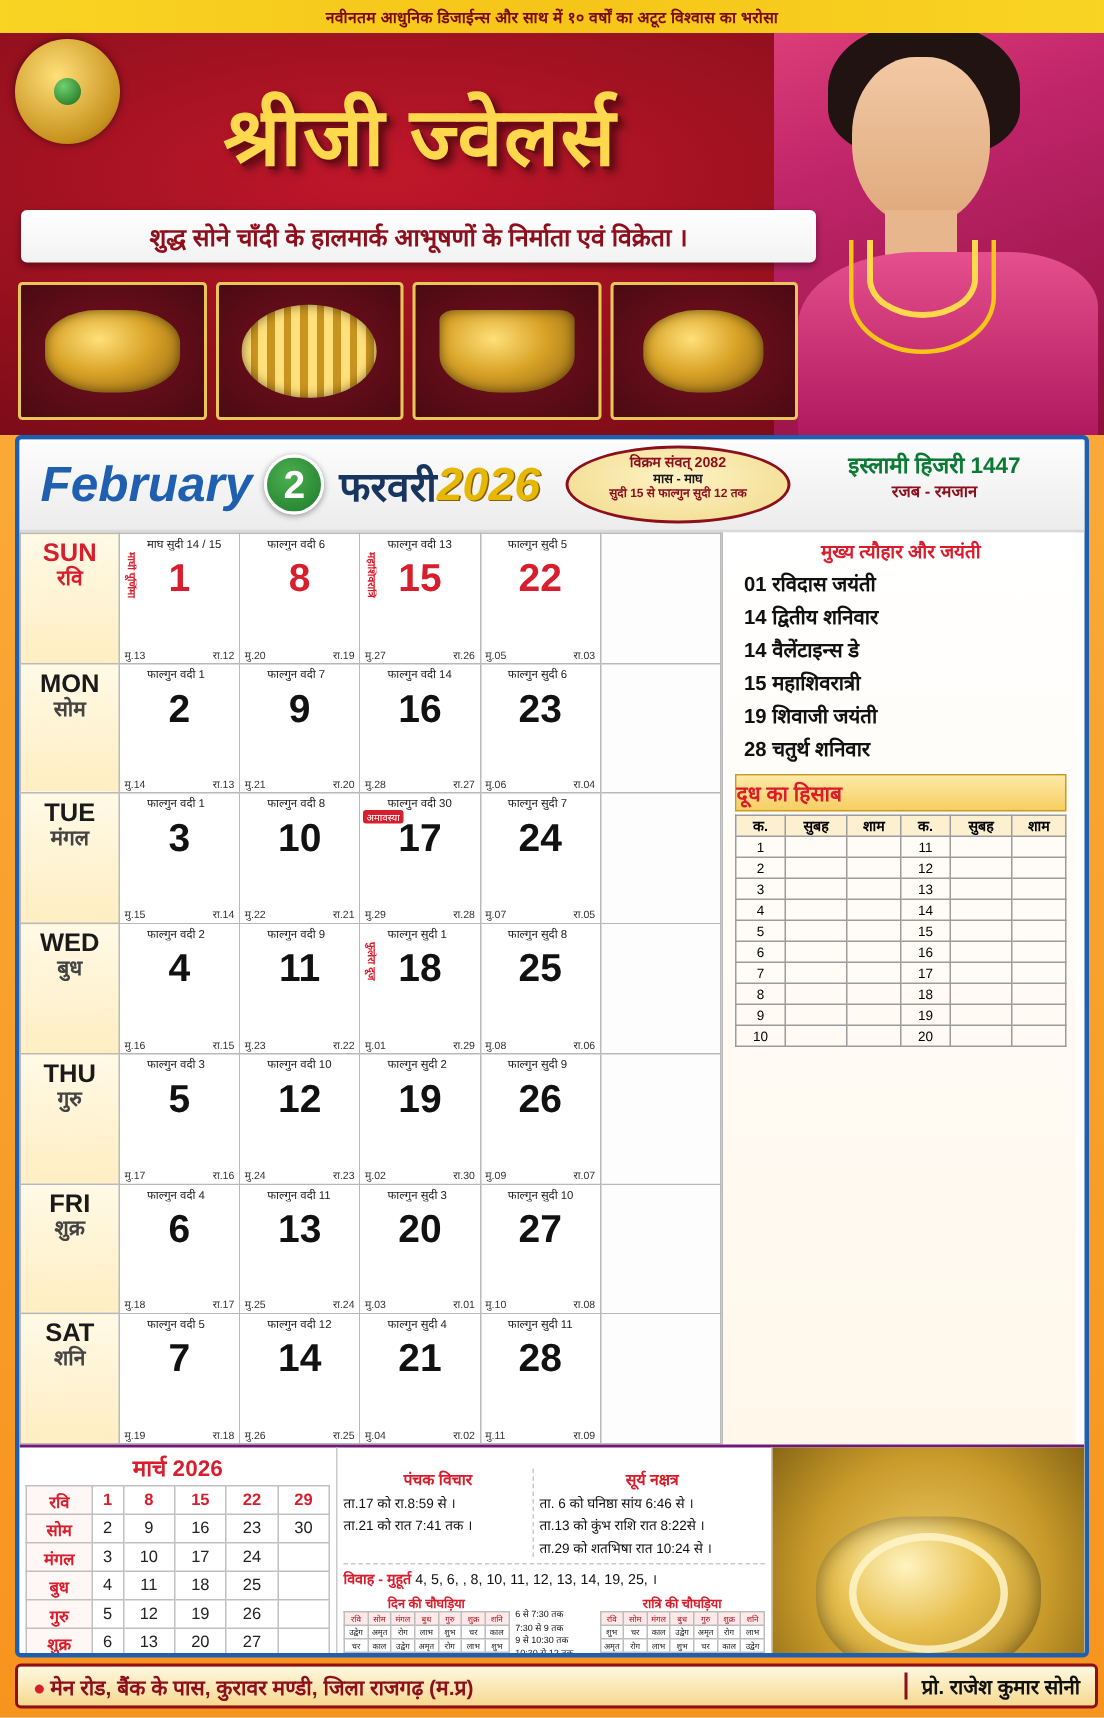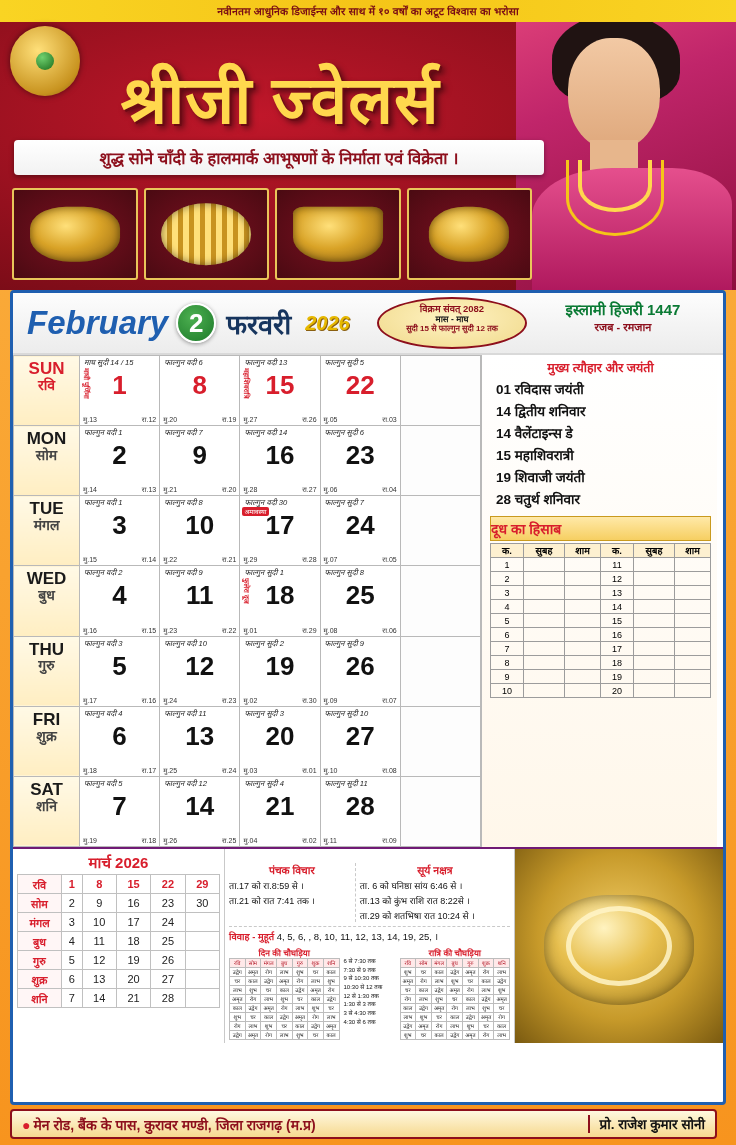--- a/index.html
+++ b/index.html
@@ -30,21 +30,21 @@
     background: linear-gradient(90deg,#f9d423 0%,#f5c518 50%,#f9d423 100%);
     display: flex; align-items: center; justify-content: center;
     z-index: 5;
   }
   .hdr-topstrip span {
     font-size: 10.5px; font-weight: bold; color: #7a0d14; letter-spacing: .2px;
   }
   .shop-name {
     position: absolute; top: 52px; left: 0; width: 560px;
     text-align: center;
-    font-size: 66px; font-weight: bold;
+    font-size: 54px; font-weight: bold;
     color: #ffd84d;
     text-shadow: 2px 2px 0 #6b0a14, 4px 4px 6px rgba(0,0,0,.55);
     letter-spacing: 1px;
     z-index: 4;
   }
   .shop-tagline {
     position: absolute; top: 140px; left: 14px; width: 530px;
     text-align: center;
     background: linear-gradient(180deg,#ffffff 0%,#f2f2f2 100%);
     border-radius: 4px;
@@ -144,21 +144,21 @@
     color: #fff; font-size: 26px; font-weight: bold;
     display: flex; align-items: center; justify-content: center;
     border-radius: 50%;
     border: 2px solid #fff;
     box-shadow: 0 1px 4px rgba(0,0,0,.4);
   }
   .m-hi {
     font-size: 27px; font-weight: bold; color: #17355e; margin-left: 10px;
   }
   .m-year {
-    font-size: 20px; font-weight: bold; color: #e6b800; margin-left: 14px;
+    font-size: 31px; font-weight: bold; color: #e6b800; 
     text-shadow: 1px 1px 0 #8a5f10;
     font-style: italic;
   }
   .samvat {
     position: absolute; right: 196px; top: 4px;
     width: 150px; height: 52px;
     background: radial-gradient(ellipse at 50% 40%, #fff3c4 0%, #f0d98a 100%);
     border: 2px solid #8d0f1c;
     border-radius: 50%;
     text-align: center;
@@ -173,21 +173,21 @@
     width: 180px; text-align: center;
   }
   .hijri .h1 {
     font-size: 15px; font-weight: bold; color: #0a7a34; text-align: center;
   }
   .hijri .h2 { font-size: 11px; color: #8d0f1c; font-weight: bold; }
 
   .grid-area {
     position: relative;
     display: flex;
-    height: 492px;
+    height: 608px;
   }
   table.cal {
     border-collapse: collapse;
     width: 468px;
     table-layout: fixed;
   }
   table.cal td { border: 1px solid #b9b9b9; vertical-align: top; }
   .daycol {
     width: 66px;
     text-align: center;
@@ -196,22 +196,22 @@
   }
   .daycol .en { font-size: 17px; font-weight: bold; color: #1a1a1a; line-height: 1.05; }
   .daycol .hi { font-size: 14px; font-weight: bold; color: #444; line-height: 1.1; }
   .daycol.sun .en, .daycol.sun .hi { color: #d81e2c; }
   .cell {
     height: 70px;
     position: relative;
     background: #ffffff;
   }
   .cell .tith {
-    font-size: 7.6px; color: #222; padding: 2px 0 0 3px; line-height: 1.1;
-    white-space: nowrap; overflow: hidden; font-style: italic;
+    font-size: 7.6px; color: #222; padding: 2px 0 0 17px; line-height: 1.1;
+    white-space: nowrap; overflow: hidden;
   }
   .cell .num {
     position: absolute; left: 0; right: 0; top: 14px;
     text-align: center;
     font-size: 26px; font-weight: bold; color: #111;
   }
   .cell.sun .num { color: #d81e2c; }
   .cell .foot {
     position: absolute; left: 0; right: 0; bottom: 1px;
     display: flex; justify-content: space-between;
@@ -311,21 +311,21 @@
   }
   .photo-box::after {
     content: ""; position: absolute; left: 50%; top: 50%;
     transform: translate(-50%,-50%);
     width: 96px; height: 70px;
     border: 5px solid rgba(255,245,200,.85);
     border-radius: 50%;
   }
 
   .footer {
-    position: absolute; left: 10px; right: 19px; bottom: 6px; height: 30px;
+    position: absolute; left: 10px; right: 4px; bottom: 6px; height: 30px;
     background: linear-gradient(180deg,#fff8e0 0%,#f6d98f 100%);
     border: 2px solid #8d0f1c;
     border-radius: 4px;
     display: flex; align-items: center; justify-content: space-between;
     padding: 0 10px;
   }
   .addr { font-size: 14px; font-weight: bold; color: #8d0f1c; }
   .prop {
     font-size: 13.5px; font-weight: bold; color: #111;
     border-left: 2px solid #8d0f1c; padding-left: 10px;

